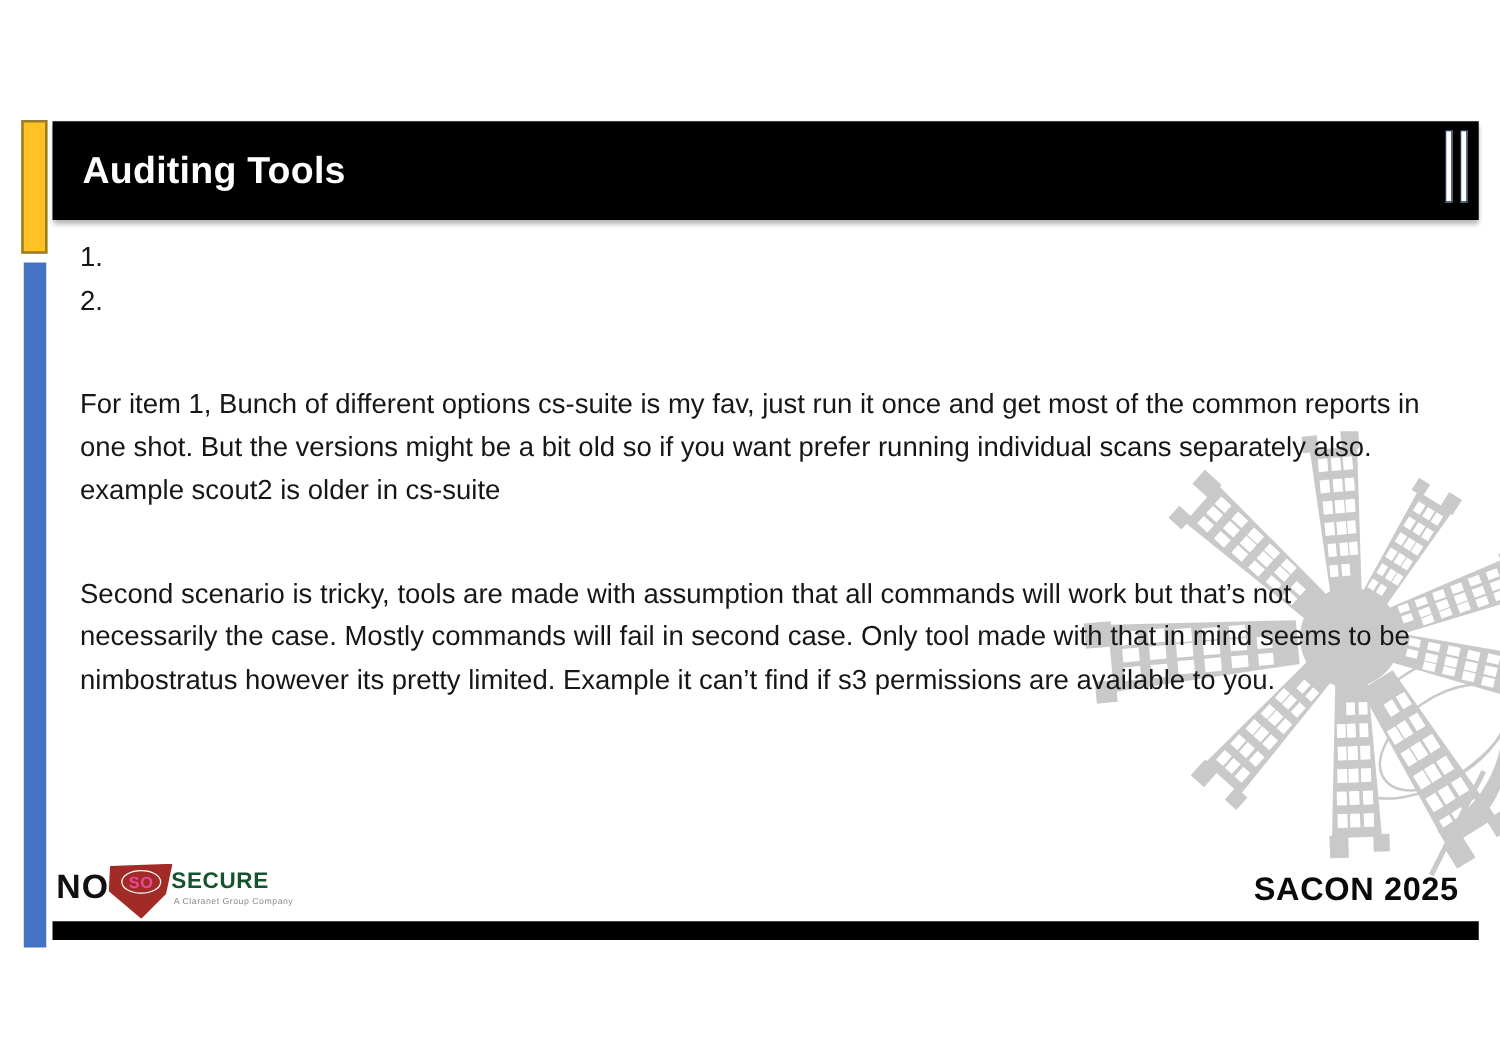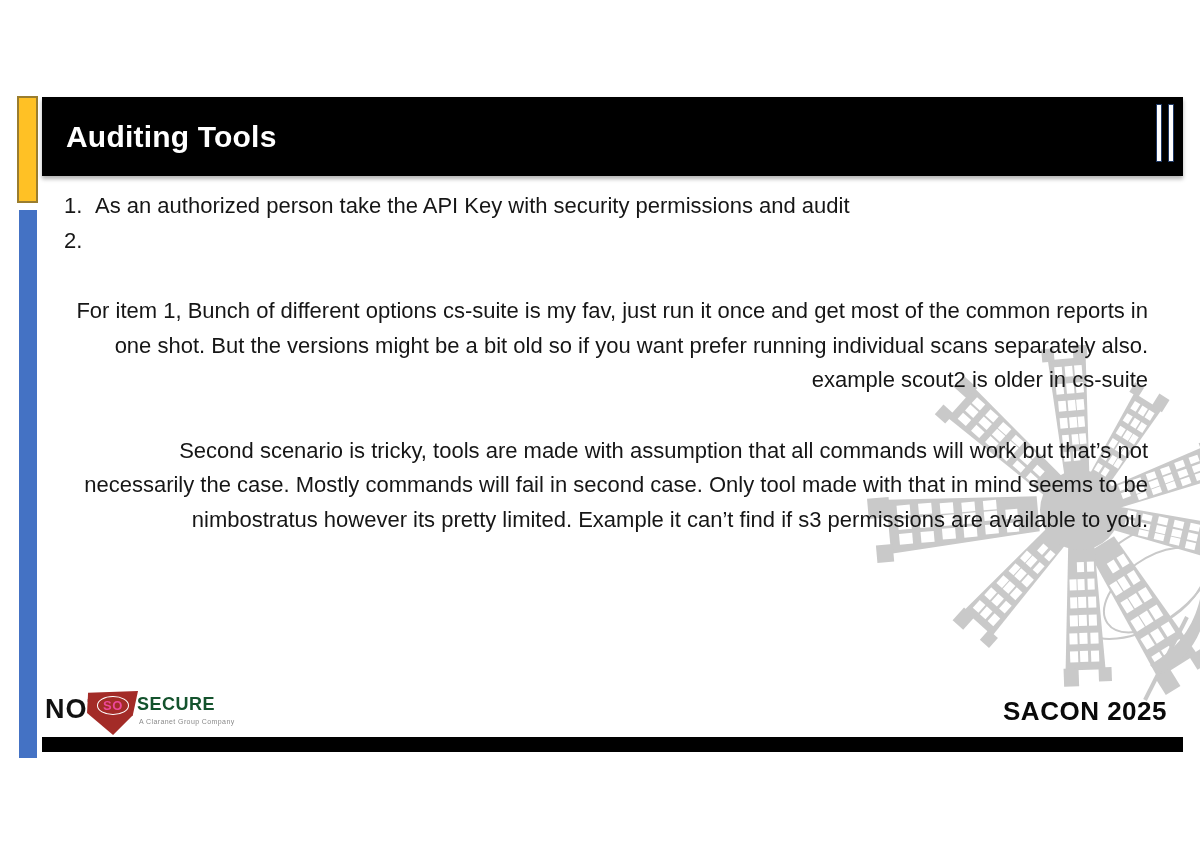--- a/index.html
+++ b/index.html
@@ -22,21 +22,21 @@
 
   
   .watermark { position:absolute; left:845px; top:345px; z-index:1; }
 
   
   .content { position:absolute; left:64px; top:189px; width:1084px; z-index:2;
              font-size:22px; line-height:34.5px; color:#161616; }
   .nlist { list-style:none; }
   .nlist li { display:flex; }
   .nlist .num { width:31px; flex:0 0 31px; }
-  .content p { margin-top:36px;text-align:right; }
+  .content p { margin-top:48px; }
 
   
   .logo { position:absolute; left:45px; top:690px; width:180px; height:48px; z-index:4; }
   .logo-not { position:absolute; left:0; top:4px; font-size:27px; font-weight:800; color:#111; letter-spacing:1px; }
   .logo-shape { position:absolute; left:41px; top:1px; width:52px; height:44px; background:#A32B27; z-index:2;
                 clip-path:polygon(4% 4%, 100% 0%, 90% 55%, 52% 100%, 2% 50%); }
   .logo-so { position:absolute; left:52px; top:6px; z-index:3; color:#ec4899; font-size:13px; font-weight:800;
              border:1.5px solid #fff; border-radius:50%; padding:1px 5px; letter-spacing:0.5px; }
   .logo-secure { position:absolute; left:92px; top:4px; font-size:18px; font-weight:800; color:#14532d; letter-spacing:0.5px; }
   .logo-tagline { position:absolute; left:94px; top:28px; font-size:7px; color:#8a8a8a; letter-spacing:0.4px; white-space:nowrap; }
@@ -101,21 +101,20 @@
     <use href="#bldg" transform="translate(235,165) rotate(-138) scale(0.95)"></use>
     <circle cx="235" cy="165" r="40"></circle>
     <path d="M305,320 C340,300 355,270 358,235 C368,275 350,310 315,330 Z"></path>
     <path d="M300,355 L342,272" stroke="#C9C9C9" stroke-width="4" fill="none"></path>
   </svg>
 
   <div class="content">
     <ol class="nlist">
       <li>
         <span class="num">1.</span>
-        <span class="txt">As an authorized person take the API Key with security permissions and audit</span>
       </li>
       <li>
         <span class="num">2.</span>
       </li>
     </ol>
     <p>For item 1, Bunch of different options cs-suite is my fav, just run it once and get most of the common reports in one shot. But the versions might be a bit old so if you want prefer running individual scans separately also. example scout2 is older in cs-suite</p>
     <p>Second scenario is tricky, tools are made with assumption that all commands will work but that’s not necessarily the case. Mostly commands will fail in second case. Only tool made with that in mind seems to be nimbostratus however its pretty limited. Example it can’t find if s3 permissions are available to you.</p>
   </div>
 
   <div class="logo">

